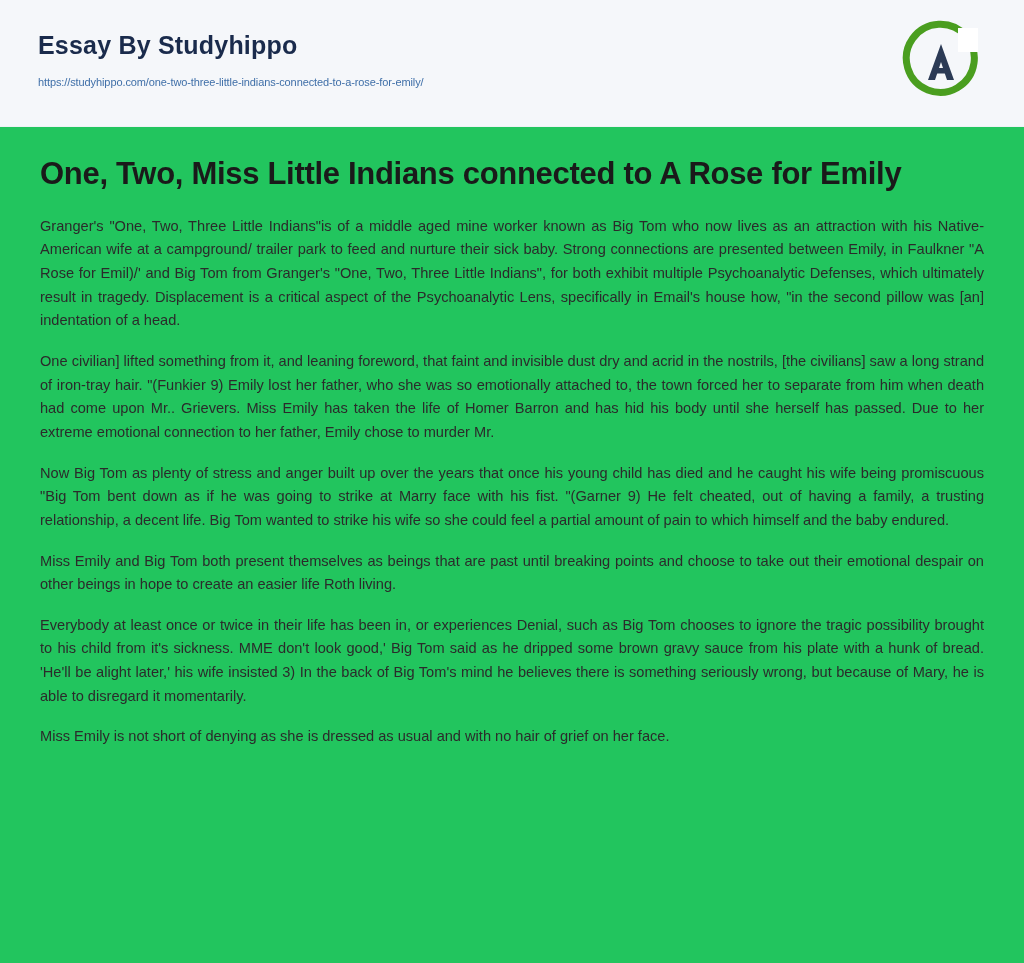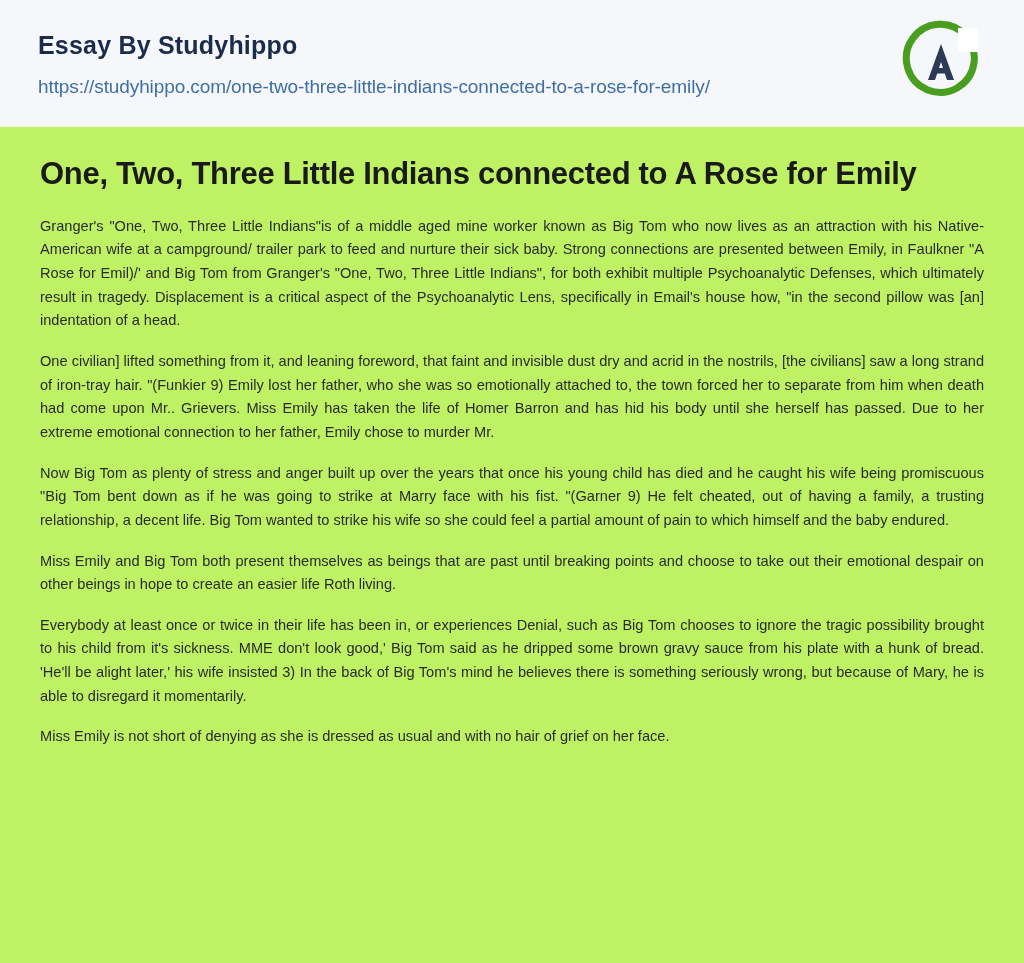--- a/index.html
+++ b/index.html
@@ -6,42 +6,42 @@
   html, body {
     margin: 0;
     padding: 0;
     width: 1024px;
     background: #ffffff;
     font-family: "Liberation Sans", sans-serif;
   }
   .page {
     width: 1024px;
     min-height: 963px;
-    background: #bef264;
+    background: #22c55e;
     position: relative;
   }
   
   .header {
     background: #f5f7fa;
     height: 127px;
     padding: 30px 38px 0 38px;
     position: relative;
     border-bottom: 1px solid #eef1f5;
   }
   .brand {
     font-size: 25px;
     font-weight: bold;
     color: #1a2b4c;
     letter-spacing: 0.2px;
     line-height: 1.2;
     margin: 0;
   }
   .site-url {
     margin-top: 16px;
-    font-size: 19px;
+    font-size: 11px;
     color: #3f6fa8;
     letter-spacing: -0.1px;
     word-break: break-all;
   }
   .logo-wrap {
     position: absolute;
     top: 20px;
     right: 40px;
     width: 86px;
     height: 86px;
@@ -80,21 +80,21 @@
       <svg width="86" height="86" viewBox="0 0 86 86" aria-hidden="true">
         <path d="M68 16 A34 34 0 1 0 76 43 A34 34 0 0 0 68 16 Z" fill="none" stroke="#4a9e1f" stroke-width="7"></path>
         <rect x="60" y="8" width="20" height="24" fill="#ffffff"></rect>
         <path d="M43 24 L56 60 L49 60 L43 42 L37 60 L30 60 Z" fill="#2b3a55"></path>
         <rect x="35" y="48" width="16" height="5.5" fill="#2b3a55"></rect>
       </svg>
     </div>
   </div>
 
   <div class="article">
-    <h1 class="article-title">One, Two, Three Little Indians connected to A Rose for Emily</h1>
+    <h1 class="article-title">One, Two, Miss Little Indians connected to A Rose for Emily</h1>
     <div class="article-body">
       <p>Granger's "One, Two, Three Little Indians"is of a middle aged mine worker known as Big Tom who now lives as an attraction with his Native- American wife at a campground/ trailer park to feed and nurture their sick baby. Strong connections are presented between Emily, in Faulkner "A Rose for Emil)/' and Big Tom from Granger's "One, Two, Three Little Indians", for both exhibit multiple Psychoanalytic Defenses, which ultimately result in tragedy. Displacement is a critical aspect of the Psychoanalytic Lens, specifically in Email's house how, "in the second pillow was [an] indentation of a head.</p>
       <p>One civilian] lifted something from it, and leaning foreword, that faint and invisible dust dry and acrid in the nostrils, [the civilians] saw a long strand of iron-tray hair. "(Funkier 9) Emily lost her father, who she was so emotionally attached to, the town forced her to separate from him when death had come upon Mr.. Grievers. Miss Emily has taken the life of Homer Barron and has hid his body until she herself has passed. Due to her extreme emotional connection to her father, Emily chose to murder Mr.</p>
       <p>Now Big Tom as plenty of stress and anger built up over the years that once his young child has died and he caught his wife being promiscuous "Big Tom bent down as if he was going to strike at Marry face with his fist. "(Garner 9) He felt cheated, out of having a family, a trusting relationship, a decent life. Big Tom wanted to strike his wife so she could feel a partial amount of pain to which himself and the baby endured.</p>
       <p>Miss Emily and Big Tom both present themselves as beings that are past until breaking points and choose to take out their emotional despair on other beings in hope to create an easier life Roth living.</p>
       <p>Everybody at least once or twice in their life has been in, or experiences Denial, such as Big Tom chooses to ignore the tragic possibility brought to his child from it's sickness. MME don't look good,' Big Tom said as he dripped some brown gravy sauce from his plate with a hunk of bread. 'He'll be alight later,' his wife insisted 3) In the back of Big Tom's mind he believes there is something seriously wrong, but because of Mary, he is able to disregard it momentarily.</p>
       <p>Miss Emily is not short of denying as she is dressed as usual and with no hair of grief on her face.</p>
     </div>
   </div>
 

